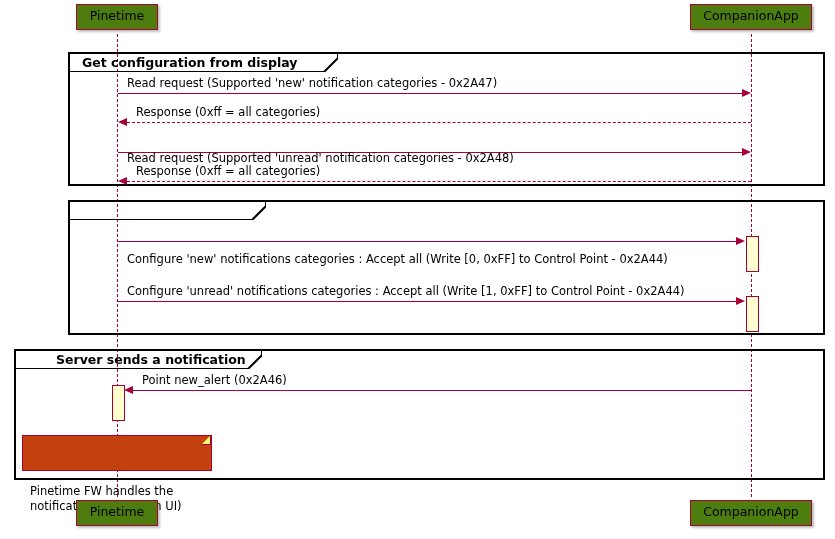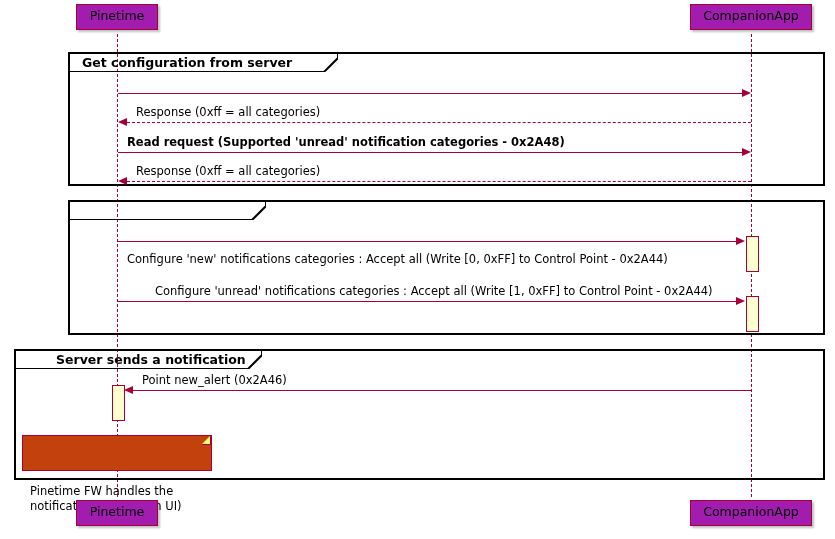--- a/index.html
+++ b/index.html
@@ -12,21 +12,21 @@
   }
   #canvas {
     position: relative;
     width: 835px;
     height: 539px;
     background: #ffffff;
     overflow: hidden;
   }
   .participant {
     position: absolute;
-    background: #a21caf;
+    background: #4d7c0f;
     border: 1.2px solid #A80036;
     color: #000000;
     font-size: 12.5px;
     line-height: 1;
     padding: 5px 9px 6px 9px;
     box-sizing: border-box;
     white-space: nowrap;
     text-align: center;
     box-shadow: 2px 2px 2px rgba(0,0,0,0.25);
   }
@@ -140,53 +140,54 @@
   <div class="participant" style="left:690px; top:4px; width:122px; height:26px;">
     <span>CompanionApp</span>
   </div>
 
   <div class="group-box" style="left:68px; top:52px; width:757px; height:134px;"></div>
   <div class="group-tab" style="left:68px; top:52px; width:270px; height:20px;">
     <svg class="tab-shape" viewBox="0 0 270 20" preserveAspectRatio="none">
       <path d="M0,20 L256,20 L270,6 L270,0 L0,0 Z" fill="none" stroke="#000000" stroke-width="2"></path>
     </svg>
   </div>
-  <div class="group-label" style="left:82px; top:57px;">Get configuration from server</div>
+  <div class="group-label" style="left:82px; top:57px;">Get configuration from display</div>
 
   <div class="msg-line" style="left:118px; top:93px; width:625px;"></div>
   <div class="arrow-head arrow-right" style="left:742px; top:88.5px;"></div>
+  <div class="msg-label" style="left:127px; top:78px;">Read request (Supported 'new' notification categories - 0x2A47)</div>
 
   <div class="msg-line dashed" style="left:127px; top:122px; width:624px;"></div>
   <div class="arrow-head arrow-left" style="left:118px; top:117.5px;"></div>
   <div class="msg-label" style="left:136px; top:107px;">Response (0xff = all categories)</div>
 
   <div class="msg-line" style="left:118px; top:152px; width:625px;"></div>
   <div class="arrow-head arrow-right" style="left:742px; top:147.5px;"></div>
-  <div class="msg-label" style="left:127px; top:137px;font-weight:bold;">Read request (Supported 'unread' notification categories - 0x2A48)</div>
+  <div class="msg-label" style="left:127px; top:153px;">Read request (Supported 'unread' notification categories - 0x2A48)</div>
 
   <div class="msg-line dashed" style="left:127px; top:181px; width:624px;"></div>
   <div class="arrow-head arrow-left" style="left:118px; top:176.5px;"></div>
   <div class="msg-label" style="left:136px; top:166px;">Response (0xff = all categories)</div>
 
   <div class="group-box" style="left:68px; top:200px; width:757px; height:135px;"></div>
   <div class="group-tab" style="left:68px; top:200px; width:198px; height:20px;">
     <svg class="tab-shape" viewBox="0 0 198 20" preserveAspectRatio="none">
       <path d="M0,20 L184,20 L198,6 L198,0 L0,0 Z" fill="none" stroke="#000000" stroke-width="2"></path>
     </svg>
   </div>
 
   <div class="activation" style="left:746px; top:236px; width:11px; height:34px;"></div>
   <div class="msg-line" style="left:118px; top:241px; width:619px;"></div>
   <div class="arrow-head arrow-right" style="left:736px; top:236.5px;"></div>
   <div class="msg-label" style="left:127px; top:226px;margin-top:28px;">Configure 'new' notifications categories : Accept all (Write [0, 0xFF] to Control Point - 0x2A44)</div>
 
   <div class="activation" style="left:746px; top:296px; width:11px; height:34px;"></div>
   <div class="msg-line" style="left:118px; top:301px; width:619px;"></div>
   <div class="arrow-head arrow-right" style="left:736px; top:296.5px;"></div>
-  <div class="msg-label" style="left:127px; top:286px;margin-left:28px;">Configure 'unread' notifications categories : Accept all (Write [1, 0xFF] to Control Point - 0x2A44)</div>
+  <div class="msg-label" style="left:127px; top:286px;">Configure 'unread' notifications categories : Accept all (Write [1, 0xFF] to Control Point - 0x2A44)</div>
 
   <div class="group-box" style="left:14px; top:349px; width:811px; height:131px;"></div>
   <div class="group-tab" style="left:14px; top:349px; width:248px; height:20px;">
     <svg class="tab-shape" viewBox="0 0 248 20" preserveAspectRatio="none">
       <path d="M0,20 L234,20 L248,6 L248,0 L0,0 Z" fill="none" stroke="#000000" stroke-width="2"></path>
     </svg>
   </div>
   <div class="group-label" style="left:28px; top:354px;margin-left:28px;">Server sends a notification</div>
 
   <div class="activation" style="left:112px; top:385px; width:11px; height:34px;"></div>

